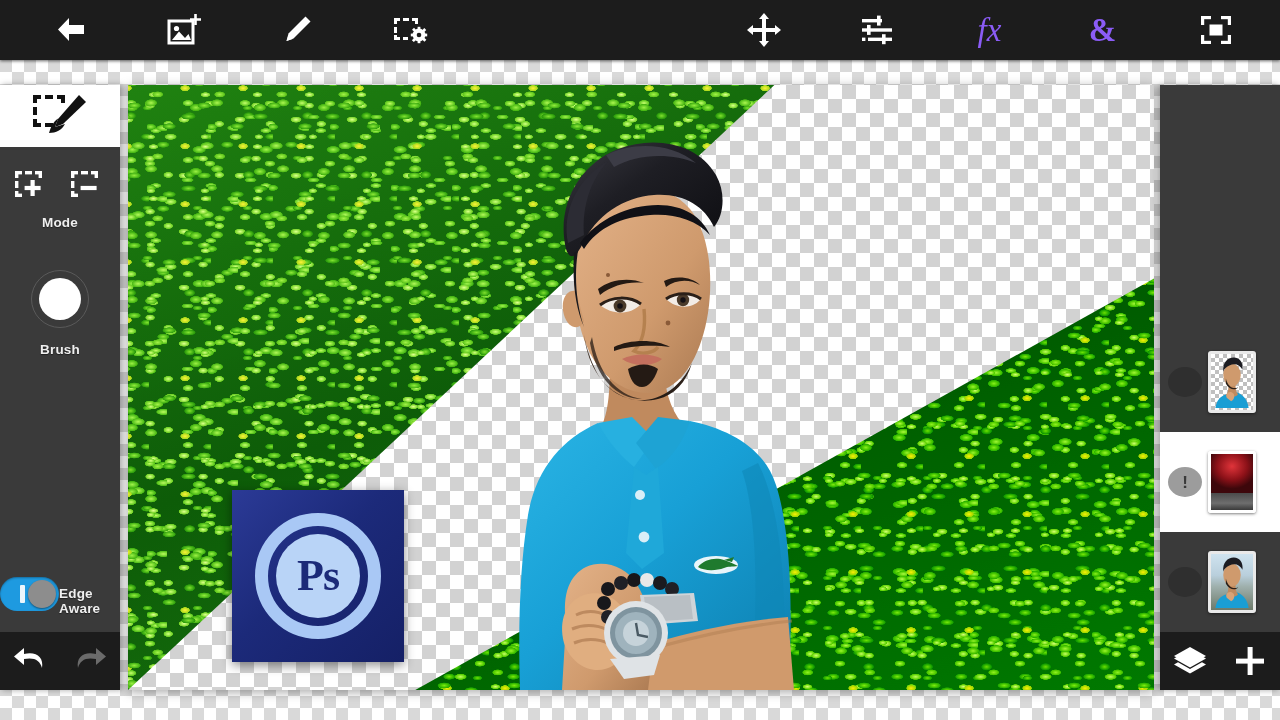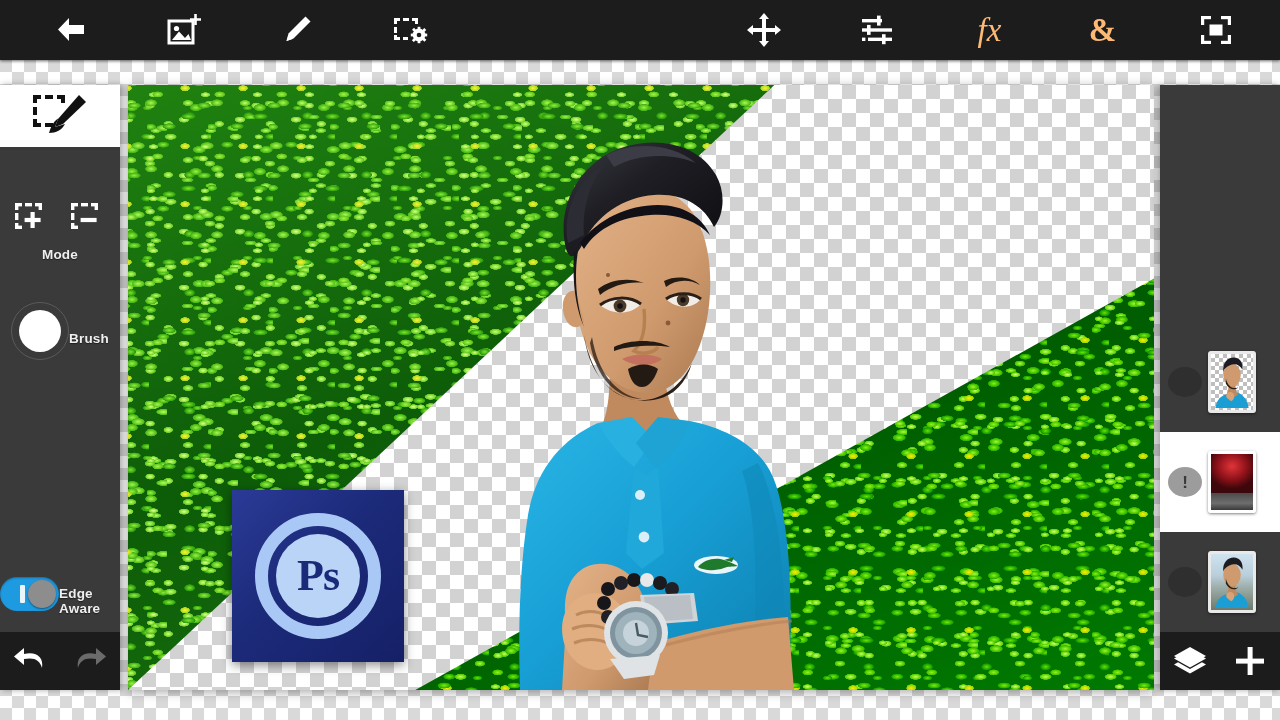--- a/index.html
+++ b/index.html
@@ -31,48 +31,48 @@
   }
   #topbar .grp { display:flex; align-items:center; }
   #topbar .left { margin-left:14px; gap:0px; }
   #topbar .right { margin-left:auto; margin-right:8px; }
   .tbtn {
     width:113px; height:60px;
     display:flex; align-items:center; justify-content:center;
     cursor:pointer;
   }
   .tbtn svg { display:block; }
-  .tbtn .glyph { color:#fdba74; font-size:30px; line-height:1; }
+  .tbtn .glyph { color:#8b5cf6; font-size:30px; line-height:1; }
 
   
   #leftpanel {
     position:absolute; left:0; top:85px; width:120px; height:605px;
     z-index:30;
     display:flex; flex-direction:column;
     box-shadow:2px 0 6px rgba(0,0,0,.35);
   }
   #tool-header {
     height:62px; background:#ffffff;
     display:flex; align-items:center; justify-content:center;
     cursor:pointer;
   }
   #tool-options {
     flex:1; background:#3a3a3a;
     display:flex; flex-direction:column; align-items:center;
-    padding-top:54px;
+    padding-top:22px;
   }
   .opt-group { display:flex; flex-direction:column; align-items:center; }
   .mode-row { display:flex; gap:18px; align-items:center; }
   .mode-btn { cursor:pointer; display:flex; }
   .opt-label {
     color:#efefef; font-size:13.5px; font-weight:bold;
     margin-top:14px; letter-spacing:.2px;
     text-shadow:0 1px 1px rgba(0,0,0,.5);
   }
-  .brush-wrap { margin-top:40px; display:flex; flex-direction:row; align-items:center; }
+  .brush-wrap { margin-top:40px; display:flex; flex-direction:column; align-items:center; }
   .brush-ring {
     width:58px; height:58px; border-radius:50%;
     border:1.5px solid #5a5a5a;
     display:flex; align-items:center; justify-content:center;
     cursor:pointer;
   }
   .brush-dot { width:42px; height:42px; border-radius:50%; background:#fff; }
 
   .toggle-wrap { margin-top:auto; margin-bottom:16px; display:flex; align-items:center; }
   .toggle {

